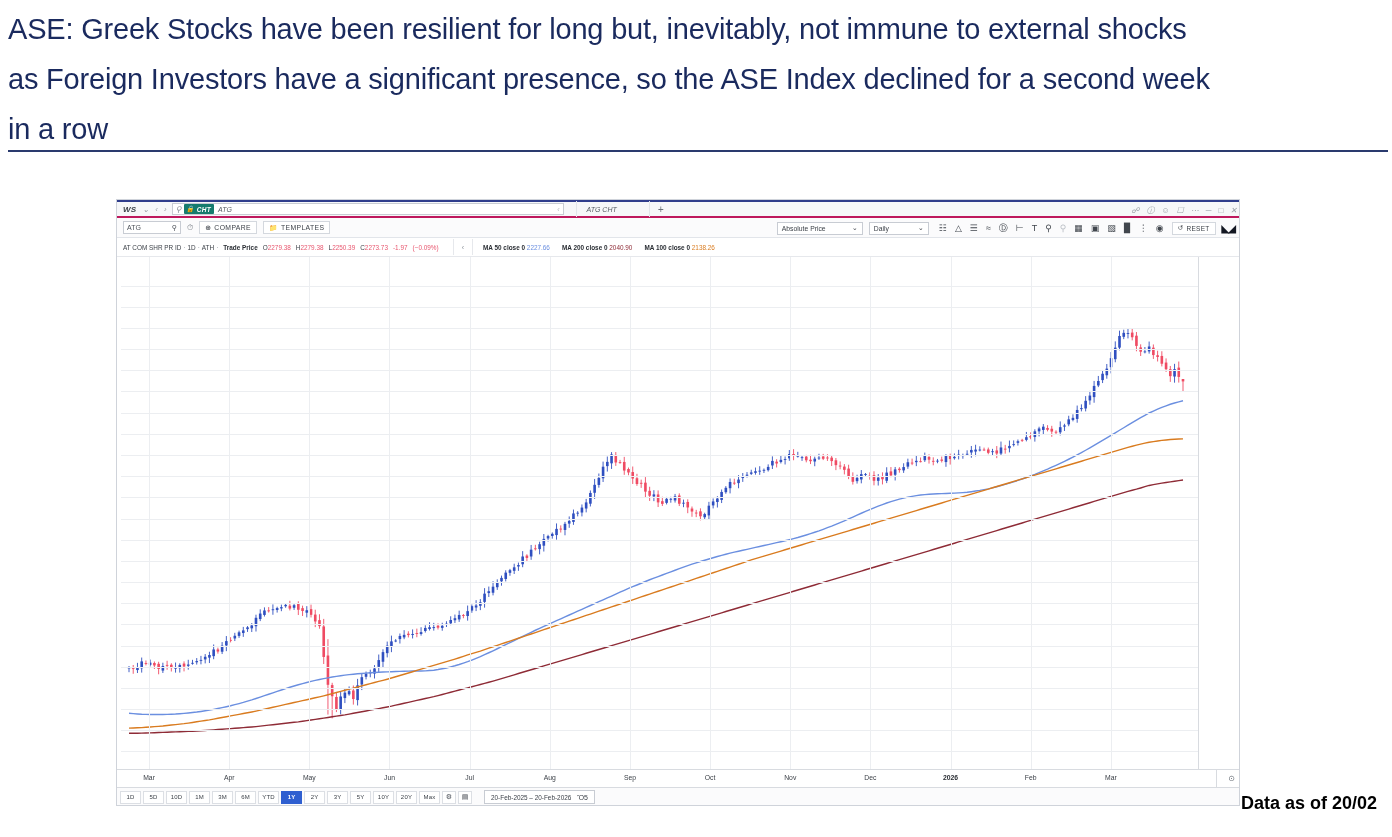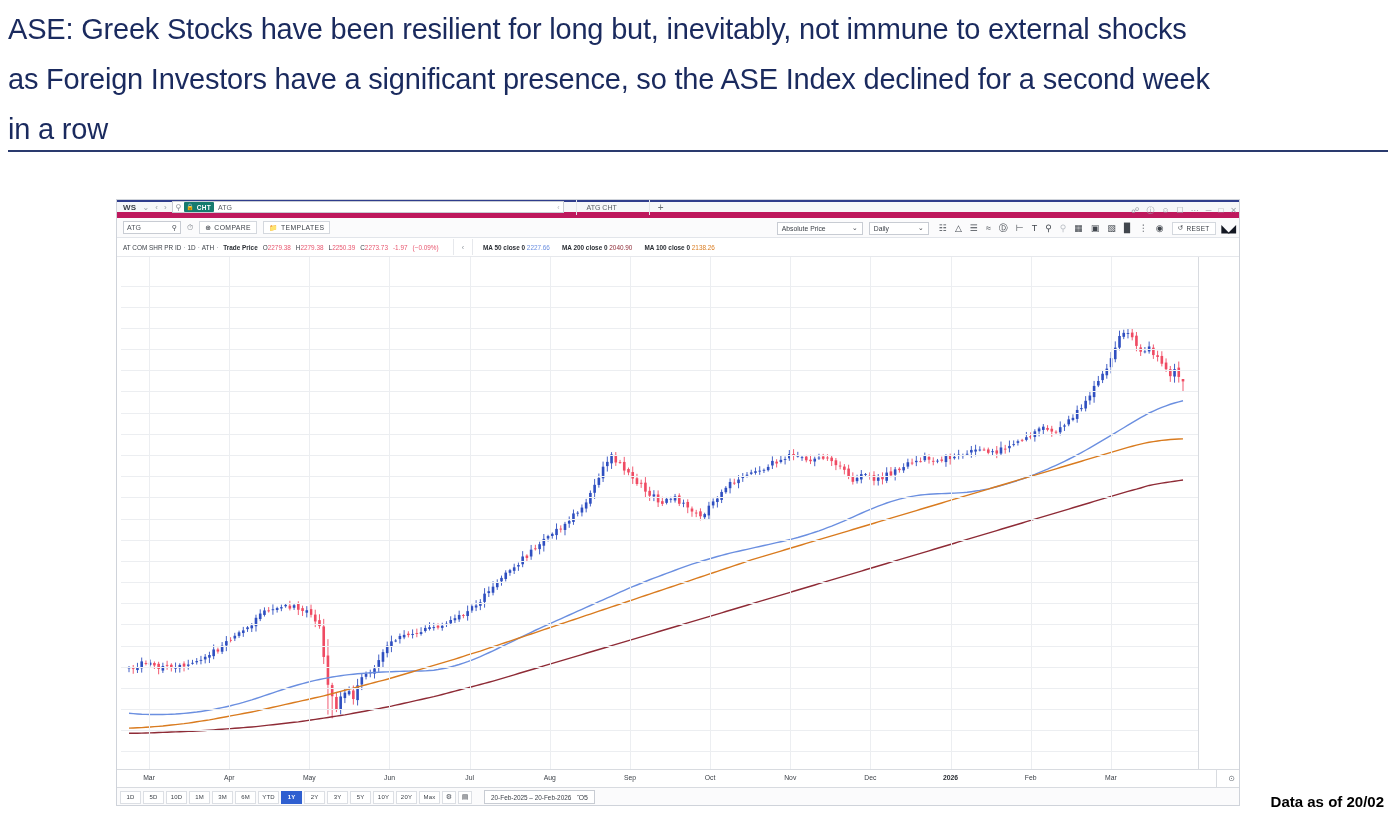--- a/index.html
+++ b/index.html
@@ -55,22 +55,22 @@
     position:absolute; left:116px; top:199px; width:1124px; height:607px;
     background:#ffffff; border:1px solid #cfd3da;
     font-family:"Liberation Sans", sans-serif;
     overflow:hidden;
   }
   #term-accent { position:absolute; left:0; top:0; width:1124px; height:2px; background:#2f3d8c; }
 
   
   #titlebar {
     position:absolute; left:0; top:2px; width:1124px; height:16px;
-    background:#f6f7f9; border-bottom:6px solid #be185d;
-    display:flex; align-items:center; font-size:7.5px; color:#4a4f57;
+    background:#f6f7f9; border-bottom:2px solid #be185d;
+    display:flex; align-items:center; font-size:7.5px; color:#4a4f57;font-style:italic;
   }
   #ws-label { padding:0 3px 0 6px; font-weight:700; font-size:8px; color:#3a3f47; letter-spacing:0.3px;}
   .tb-icon { color:#9aa0a8; padding:0 3px; font-size:8px; cursor:default;}
   #addr-bar {
     margin-left:2px; width:392px; height:12px; background:#fff;
     border:1px solid #c8ccd3; display:flex; align-items:center; padding:0 3px;
     position:relative;
   }
   #addr-search-icon { color:#8a9098; font-size:8px; margin-right:3px; }
   #cht-badge {
@@ -188,22 +188,22 @@
   .rb-ico { width:14px; height:13px; border:1px solid #dcdfe4; background:#fff;
     display:flex;align-items:center;justify-content:center; margin-right:2px; font-size:7px; color:#4a4f57;}
   #date-range {
     height:14px; border:1px solid #c8ccd3; background:#fff; margin-left:10px;
     display:flex; align-items:center; gap:6px; padding:0 6px;
     font-size:6.4px; color:#3c4148;
   }
 
   
   #data-note {
-    position:absolute; right:8px; top:793px;
-    font-size:15px; color:#000; font-weight:700;
+    position:absolute; right:15px; top:793px;
+    font-size:18px; color:#000; font-weight:700;
     font-family:"Liberation Sans", sans-serif;
   }
 
   .gridline { position:absolute; background:#eceef1; }
 </style>
 </head>
 <body>
 
 <div id="slide-header">
   <div id="headline">ASE: Greek Stocks have been resilient for long but, inevitably, not immune to external shocks as Foreign Investors have a significant presence, so the ASE Index declined for a second week in a row</div>

